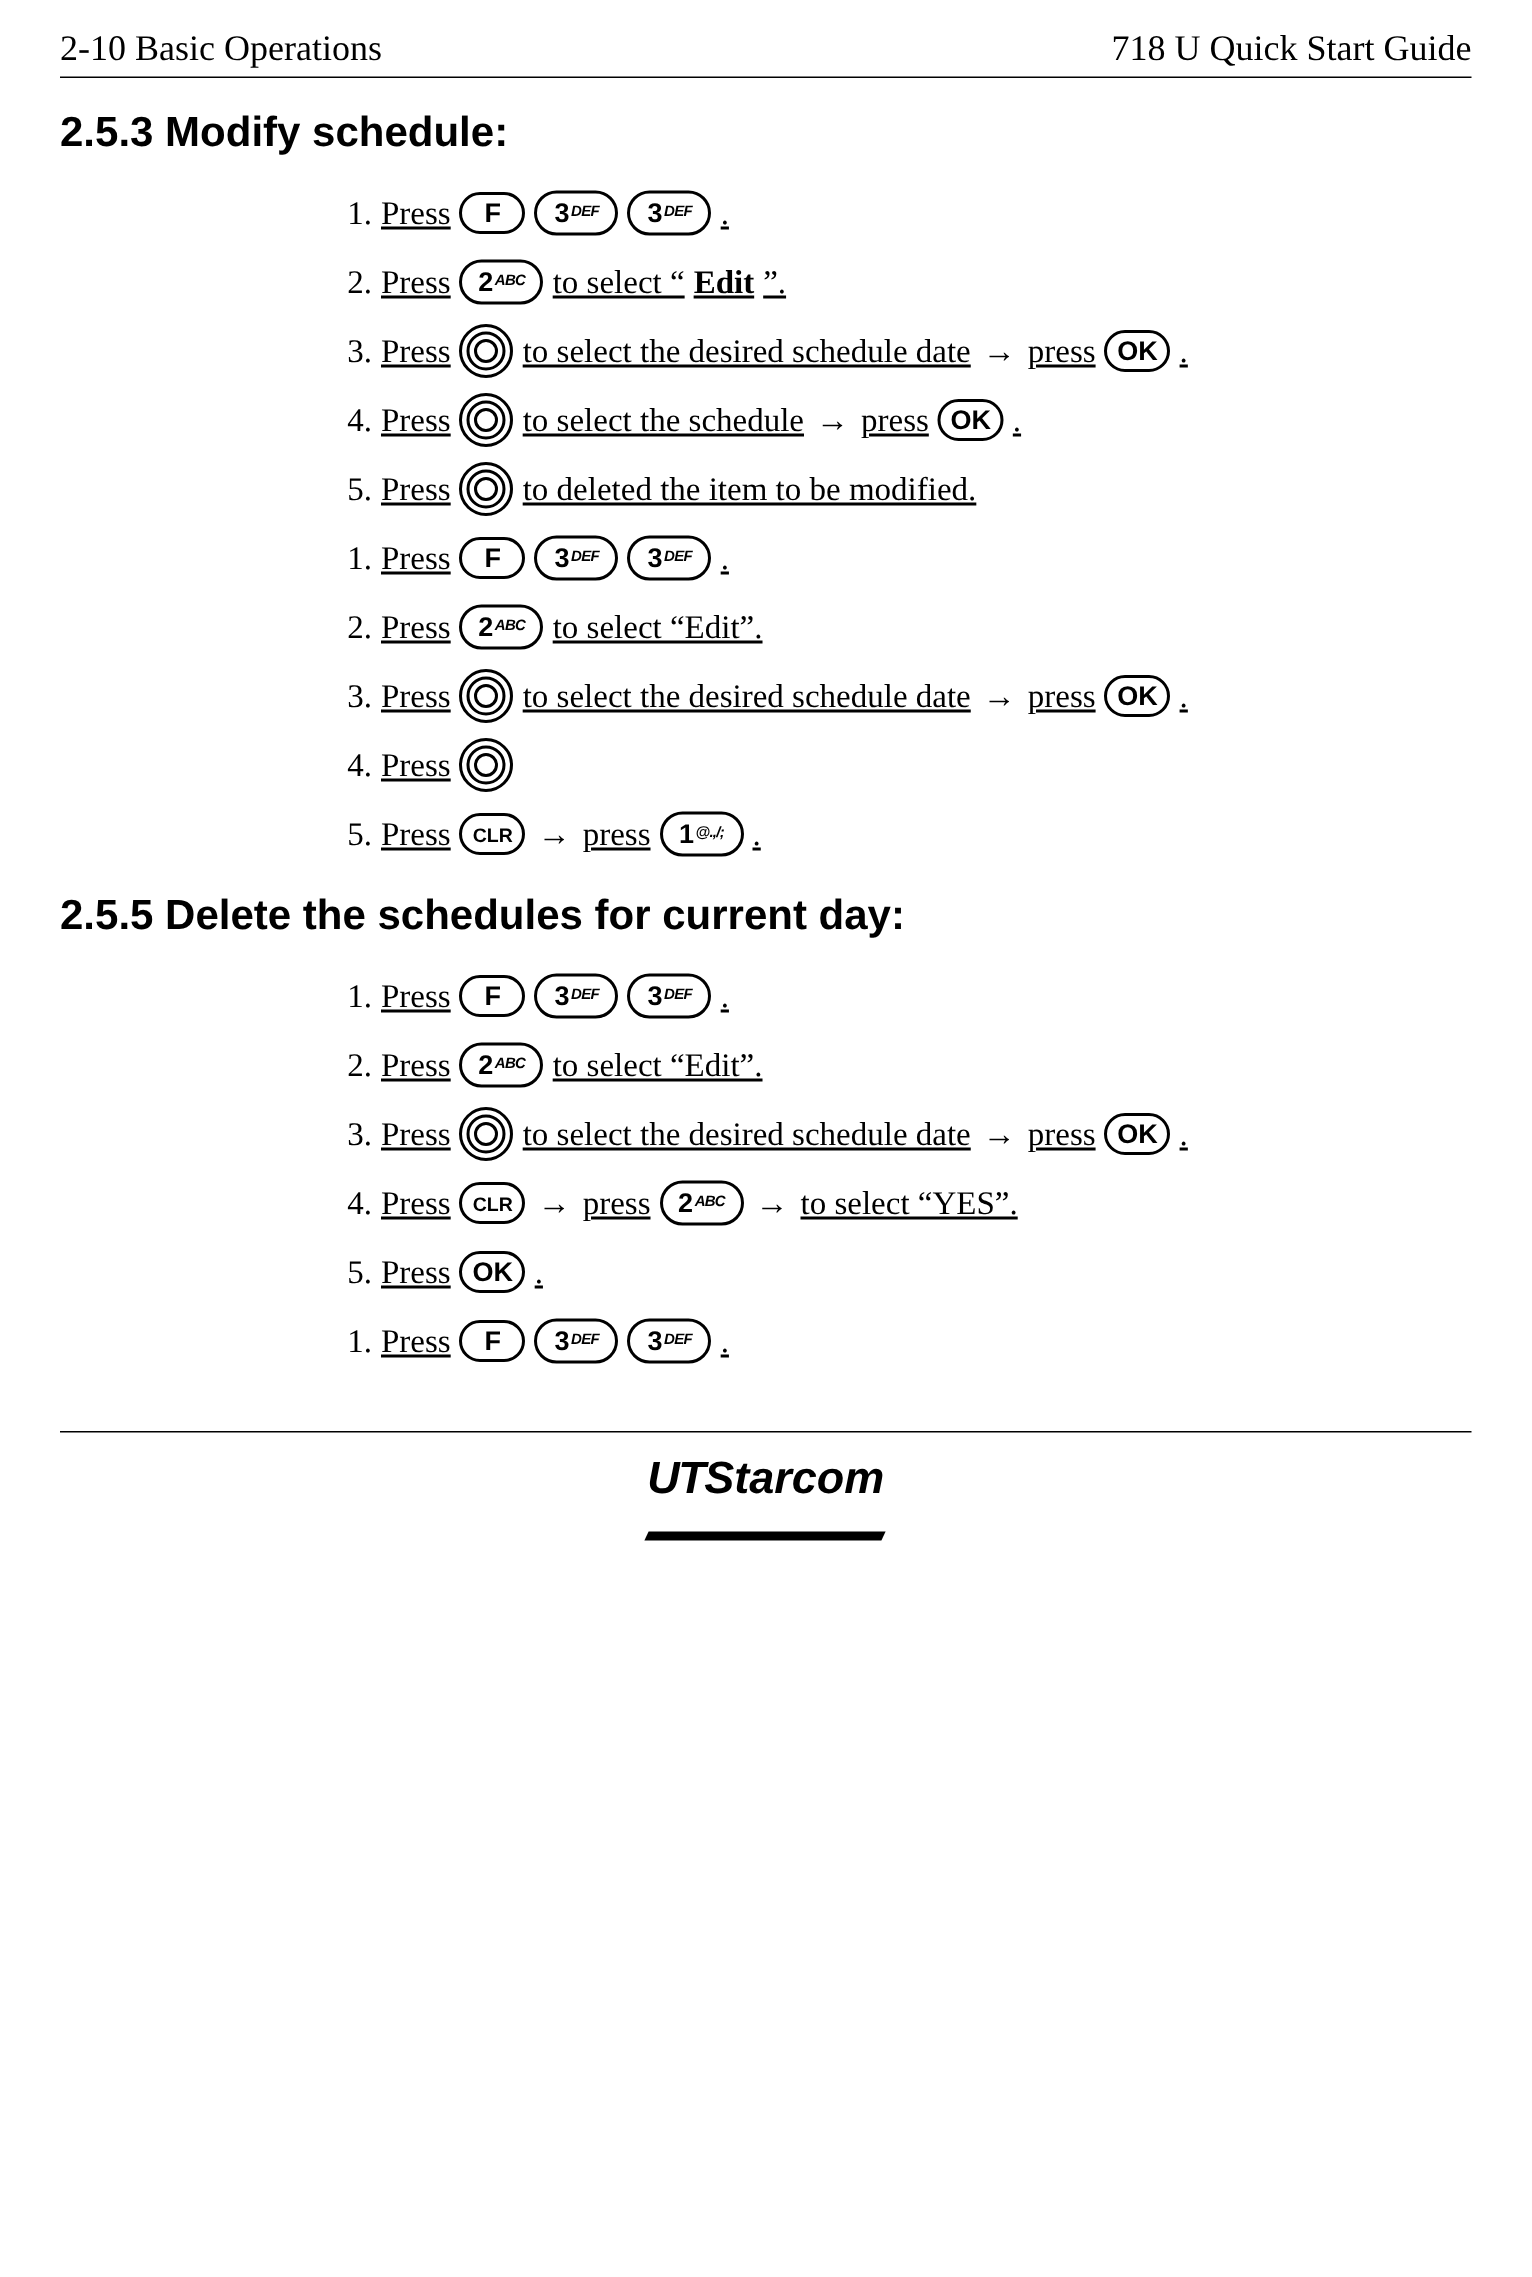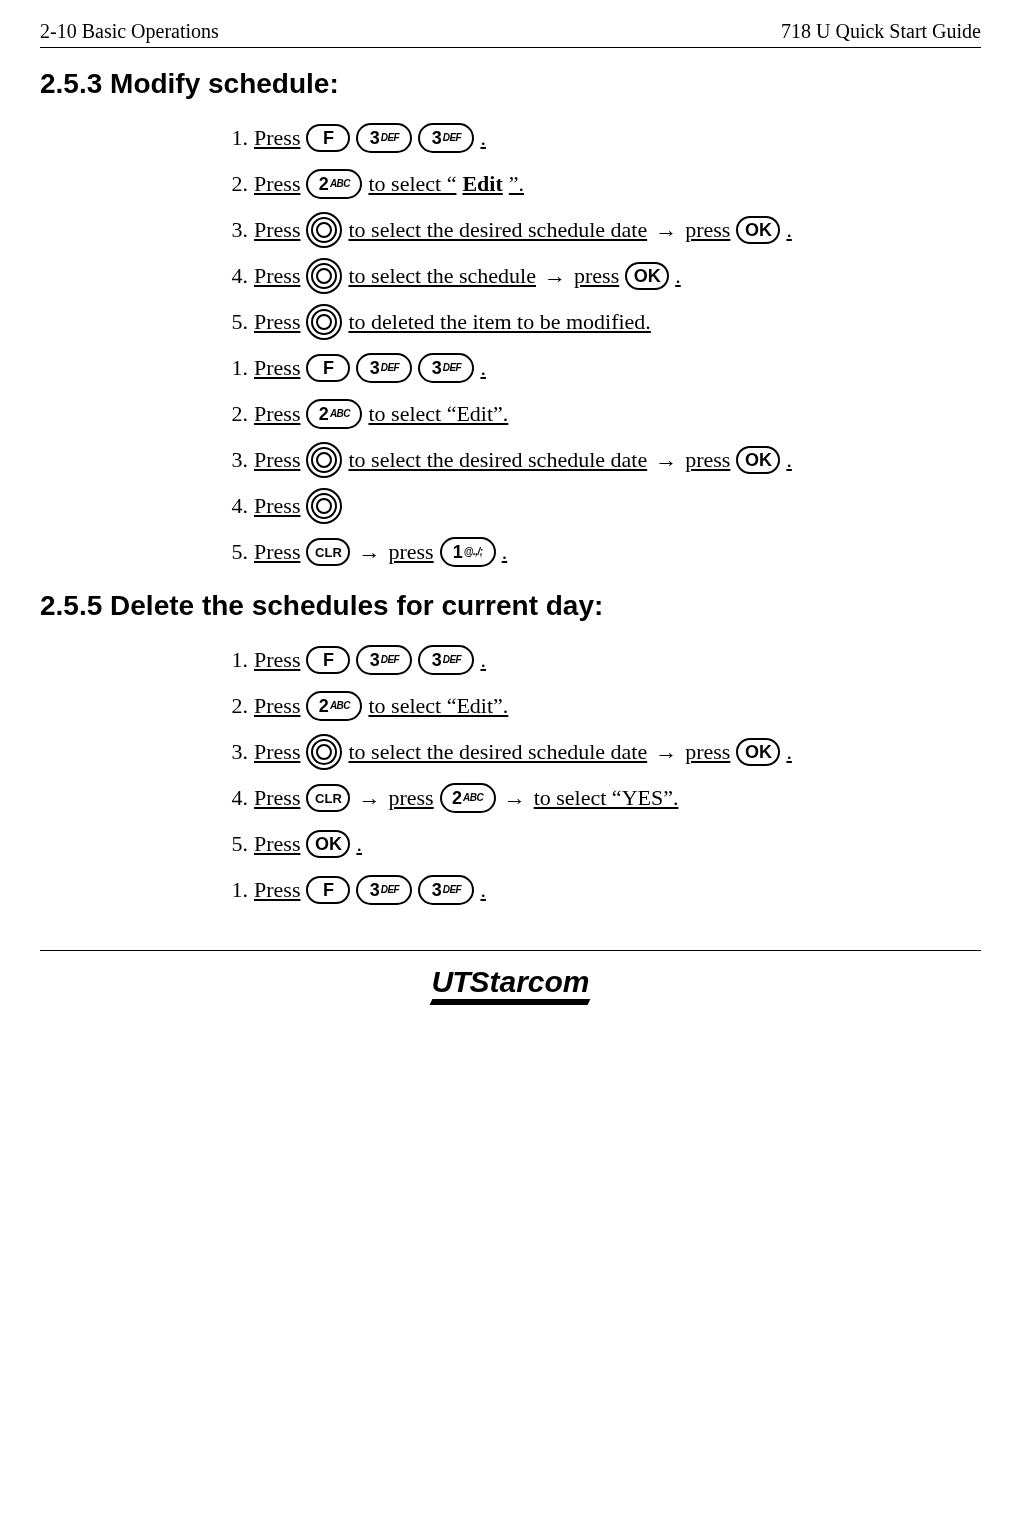--- a/index.html
+++ b/index.html
@@ -12,21 +12,21 @@
   }
   .page {
     box-sizing: border-box;
     width: 1021px;
     padding: 20px 40px 30px 40px;
     position: relative;
   }
   .header-row {
     display: flex;
     justify-content: space-between;
-    font-size: 20px;
+    font-size: 24px;
     font-family: "Times New Roman", Times, serif;
     margin-bottom: 4px;
   }
   .header-left { }
   .header-right { }
   .hr {
     border: none;
     border-top: 1.5px solid #000;
     margin: 2px 0 20px 0;
   }
@@ -127,21 +127,21 @@
   .logo-wrap {
     display:flex;
     justify-content:center;
   }
   .logo {
     font-family: Arial, Helvetica, sans-serif;
     font-weight: bold;
     font-style: italic;
     font-size: 30px;
     position: relative;
-    padding-bottom: 6px;
+    padding-bottom: 24px;
   }
   .logo .ut { letter-spacing: -1px; }
   .logo .under {
     position: absolute;
     left: 0; right: 0; bottom: 0;
     height: 6px;
     background: #000;
     transform: skewX(-25deg);
   }
 </style>

